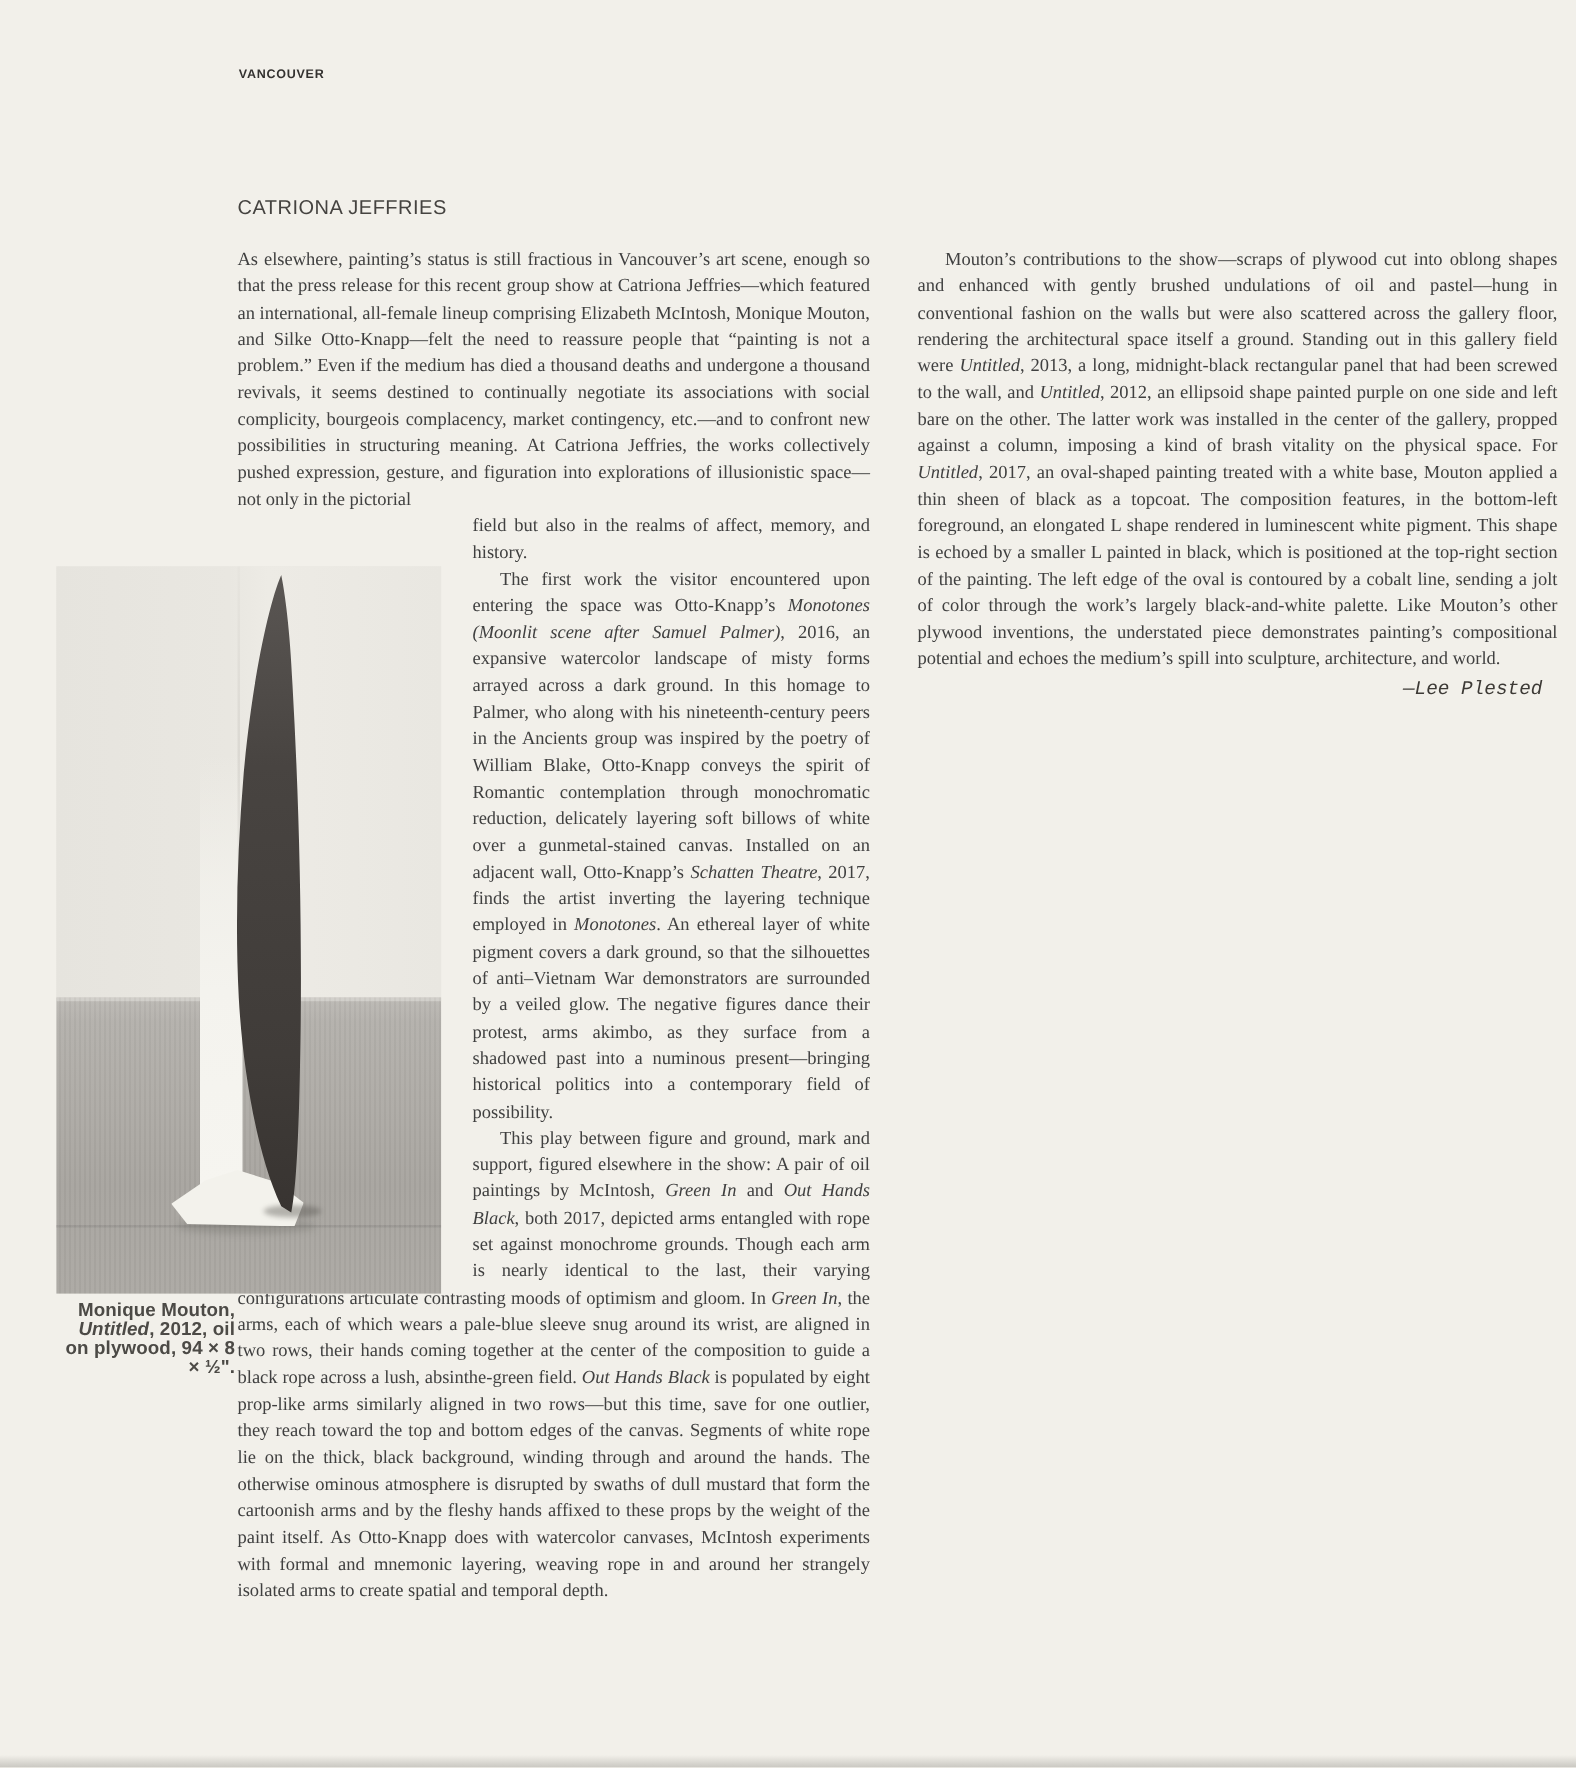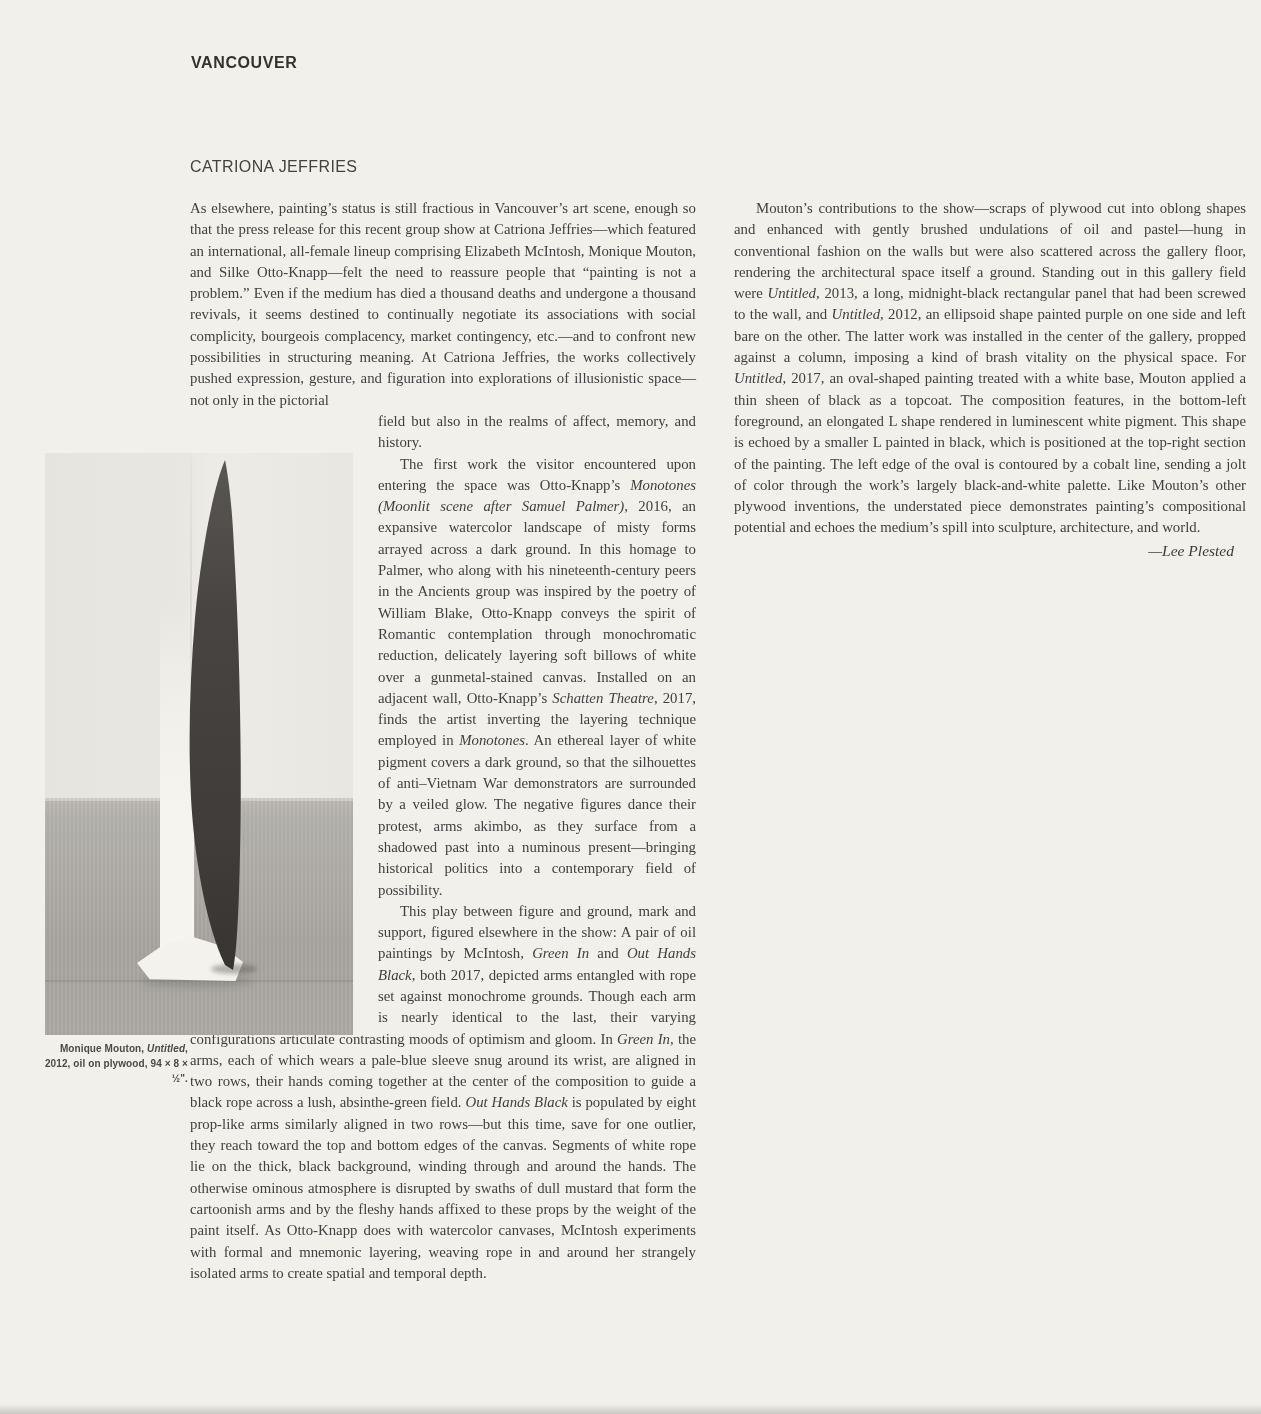--- a/index.html
+++ b/index.html
@@ -5,21 +5,21 @@
   html,body { margin:0; padding:0; background:#e8e6e0; }
   .page {
     position:relative; width:1261px; height:1414px; margin:0 auto;
     background:#f2f0ea; overflow:hidden;
     font-family:"Liberation Serif","DejaVu Serif",serif; color:#3d3a36;
   }
   
   .kicker {
     position:absolute; left:191px; top:54px;
     font-family:"Liberation Sans","DejaVu Sans",sans-serif;
-    font-weight:700; font-size:16px; letter-spacing:0.6px; color:#343230;
+    font-weight:700; font-size:10px; letter-spacing:0.6px; color:#343230;
   }
   .title {
     position:absolute; left:189px; top:84px; margin:0; width:620px;
     font-family:"Liberation Sans","DejaVu Sans",sans-serif;
     font-weight:700; font-size:29px; line-height:33px; letter-spacing:-0.2px; color:#2d2b28;
   }
   .gallery {
     position:absolute; left:190px; top:158px;
     font-family:"Liberation Sans","DejaVu Sans",sans-serif;
     font-weight:400; font-size:16px; letter-spacing:0.4px; color:#454340;
@@ -29,21 +29,21 @@
   .col-right { position:absolute; left:734px; top:198px; width:512px; }
   .textflow p {
     margin:0; font-size:14.8px; line-height:21.3px; text-align:justify;
     hyphens:auto; color:#404040;
   }
   .textflow p.indent { text-indent:22px; }
   .textflow .it { font-style:italic; }
   .photo-spacer { float:left; width:188px; height:600px; }
   .byline {
     text-align:right; font-style:italic; font-size:15.5px;
-    padding-right:12px; margin-top:3px; color:#3d3a36;
+    padding-right:12px; margin-top:3px; color:#3d3a36;font-family:Liberation Mono, monospace;
   }
   
   .photo {
     position:absolute; left:45px; top:453px; width:308px; height:582px; margin:0;
     background:#eae8e2; overflow:hidden;
   }
   .wall { position:absolute; left:0; top:0; width:100%; height:345px;
     background:linear-gradient(90deg,#e6e4de 0%,#e9e7e1 45%,#edebe5 55%,#e9e7e1 100%); }
   .wall-seam { position:absolute; left:145px; top:0; width:2px; height:345px;
     background:linear-gradient(180deg, rgba(203,200,194,0.1), rgba(198,195,189,0.85)); }
@@ -63,21 +63,21 @@
     clip-path:polygon(0% 60%, 26% 18%, 50% 0%, 80% 22%, 100% 58%, 93% 100%, 12% 96%); }
   .plinth-shadow { position:absolute; left:96px; top:522px; width:112px; height:12px;
     background:rgba(110,108,104,0.35); border-radius:50%; filter:blur(3px); }
   .blade-shadow { position:absolute; left:166px; top:511px; width:46px; height:10px;
     background:rgba(82,80,76,0.4); border-radius:50%; filter:blur(2px); }
   .blade { position:absolute; left:0; top:0; width:308px; height:582px; }
   
   .caption { position:absolute; left:43px; top:1041px; width:145px; margin:0; }
   .caption p {
     margin:0; font-family:"Liberation Sans","DejaVu Sans",sans-serif;
-    font-size:10px; line-height:15px; font-weight:700; text-align:right;
+    font-size:15px; line-height:15px; font-weight:700; text-align:right;
     color:#4c4a46; letter-spacing:0.1px;
   }
   .caption .it { font-style:italic; }
   
   .edge-bottom { position:absolute; left:0; bottom:0; width:100%; height:10px;
     background:linear-gradient(180deg, rgba(150,148,142,0), rgba(140,138,132,0.4)); }
 </style>
 </head>
 <body>
 

